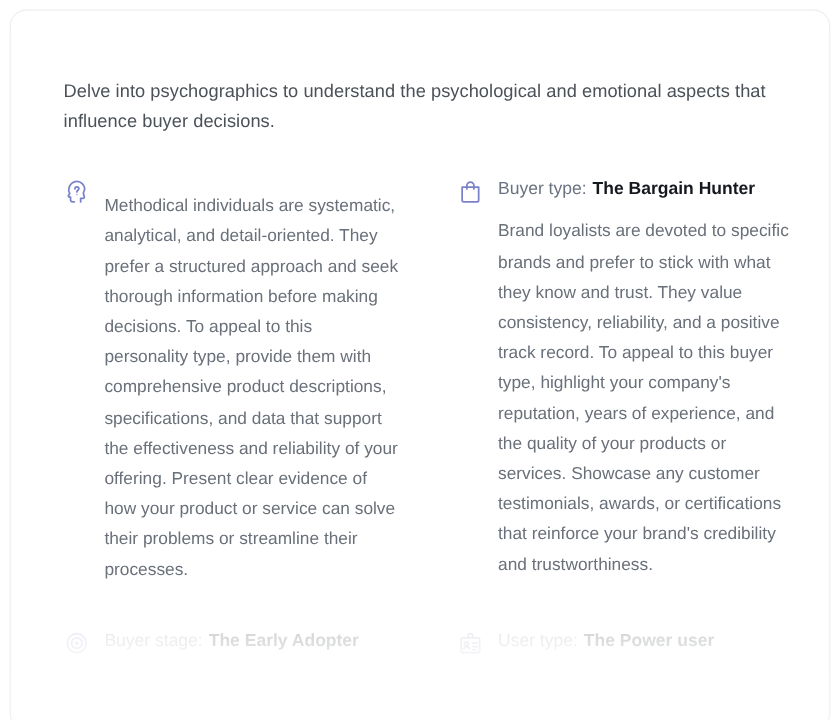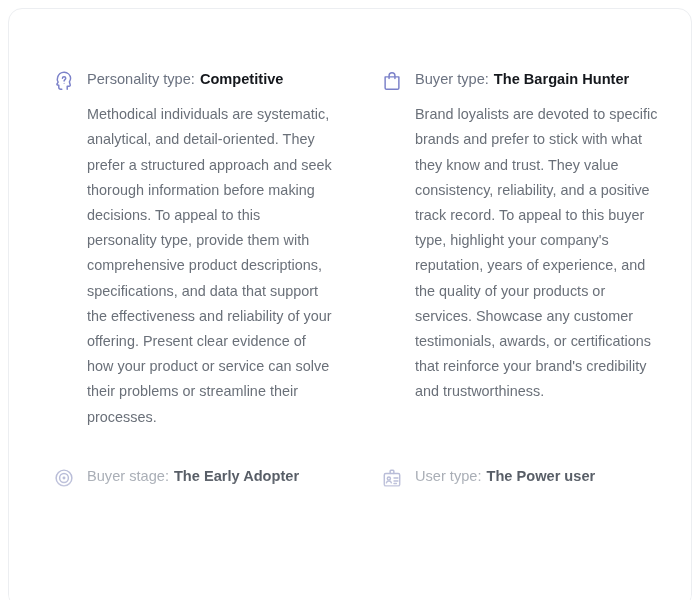--- a/index.html
+++ b/index.html
@@ -114,34 +114,32 @@
     pointer-events: none;
   }
 </style>
 </head>
 <body>
 
 <div class="card">
   <div class="card-inner">
 
 
+    <p class="intro">Delve into psychographics to understand the psychological and emotional aspects that influence buyer decisions.</p>
 
     <div class="grid">
 
       <div class="item">
         <span class="item-icon">
           <svg viewBox="0 0 24 24" fill="none" stroke="currentColor" stroke-width="1.6" stroke-linecap="round" stroke-linejoin="round">
             <path d="M15.5 21v-3.2h2.1c.8 0 1.4-.7 1.2-1.5l-.8-3c-.1-.4 0-.8.2-1.1.6-1 1-2.2 1-3.5A7.2 7.2 0 0 0 5 8.2c-.6 1.7-.4 3.6.6 5.1l-1.2 1.9c-.3.5 0 1.1.6 1.2l1.3.3v2.1c0 1.2 1 2.2 2.2 2.2h1.1"></path>
             <path d="M10.3 9.1c0-1 .8-1.8 1.8-1.8s1.8.8 1.8 1.8c0 1.3-1.8 1.4-1.8 2.8"></path>
             <circle cx="12.1" cy="14.4" r="0.6" fill="currentColor" stroke="none"></circle>
           </svg>
         </span>
-        <div class="item-head">
-          <span class="item-label">Personality type:</span><span class="item-value">Competitive</span>
-        </div>
         <div class="item-body">Methodical individuals are systematic, analytical, and detail-oriented. They prefer a structured approach and seek thorough information before making decisions. To appeal to this personality type, provide them with comprehensive product descriptions, specifications, and data that support the effectiveness and reliability of your offering. Present clear evidence of how your product or service can solve their problems or streamline their processes.</div>
       </div>
 
       <div class="item">
         <span class="item-icon">
           <svg viewBox="0 0 24 24" fill="none" stroke="currentColor" stroke-width="1.6" stroke-linecap="round" stroke-linejoin="round">
             <path d="M4.5 7.5h15v12a1.5 1.5 0 0 1-1.5 1.5H6a1.5 1.5 0 0 1-1.5-1.5z"></path>
             <path d="M8.8 9.2V6.2a3.2 3.2 0 0 1 6.4 0v3"></path>
           </svg>
         </span>

